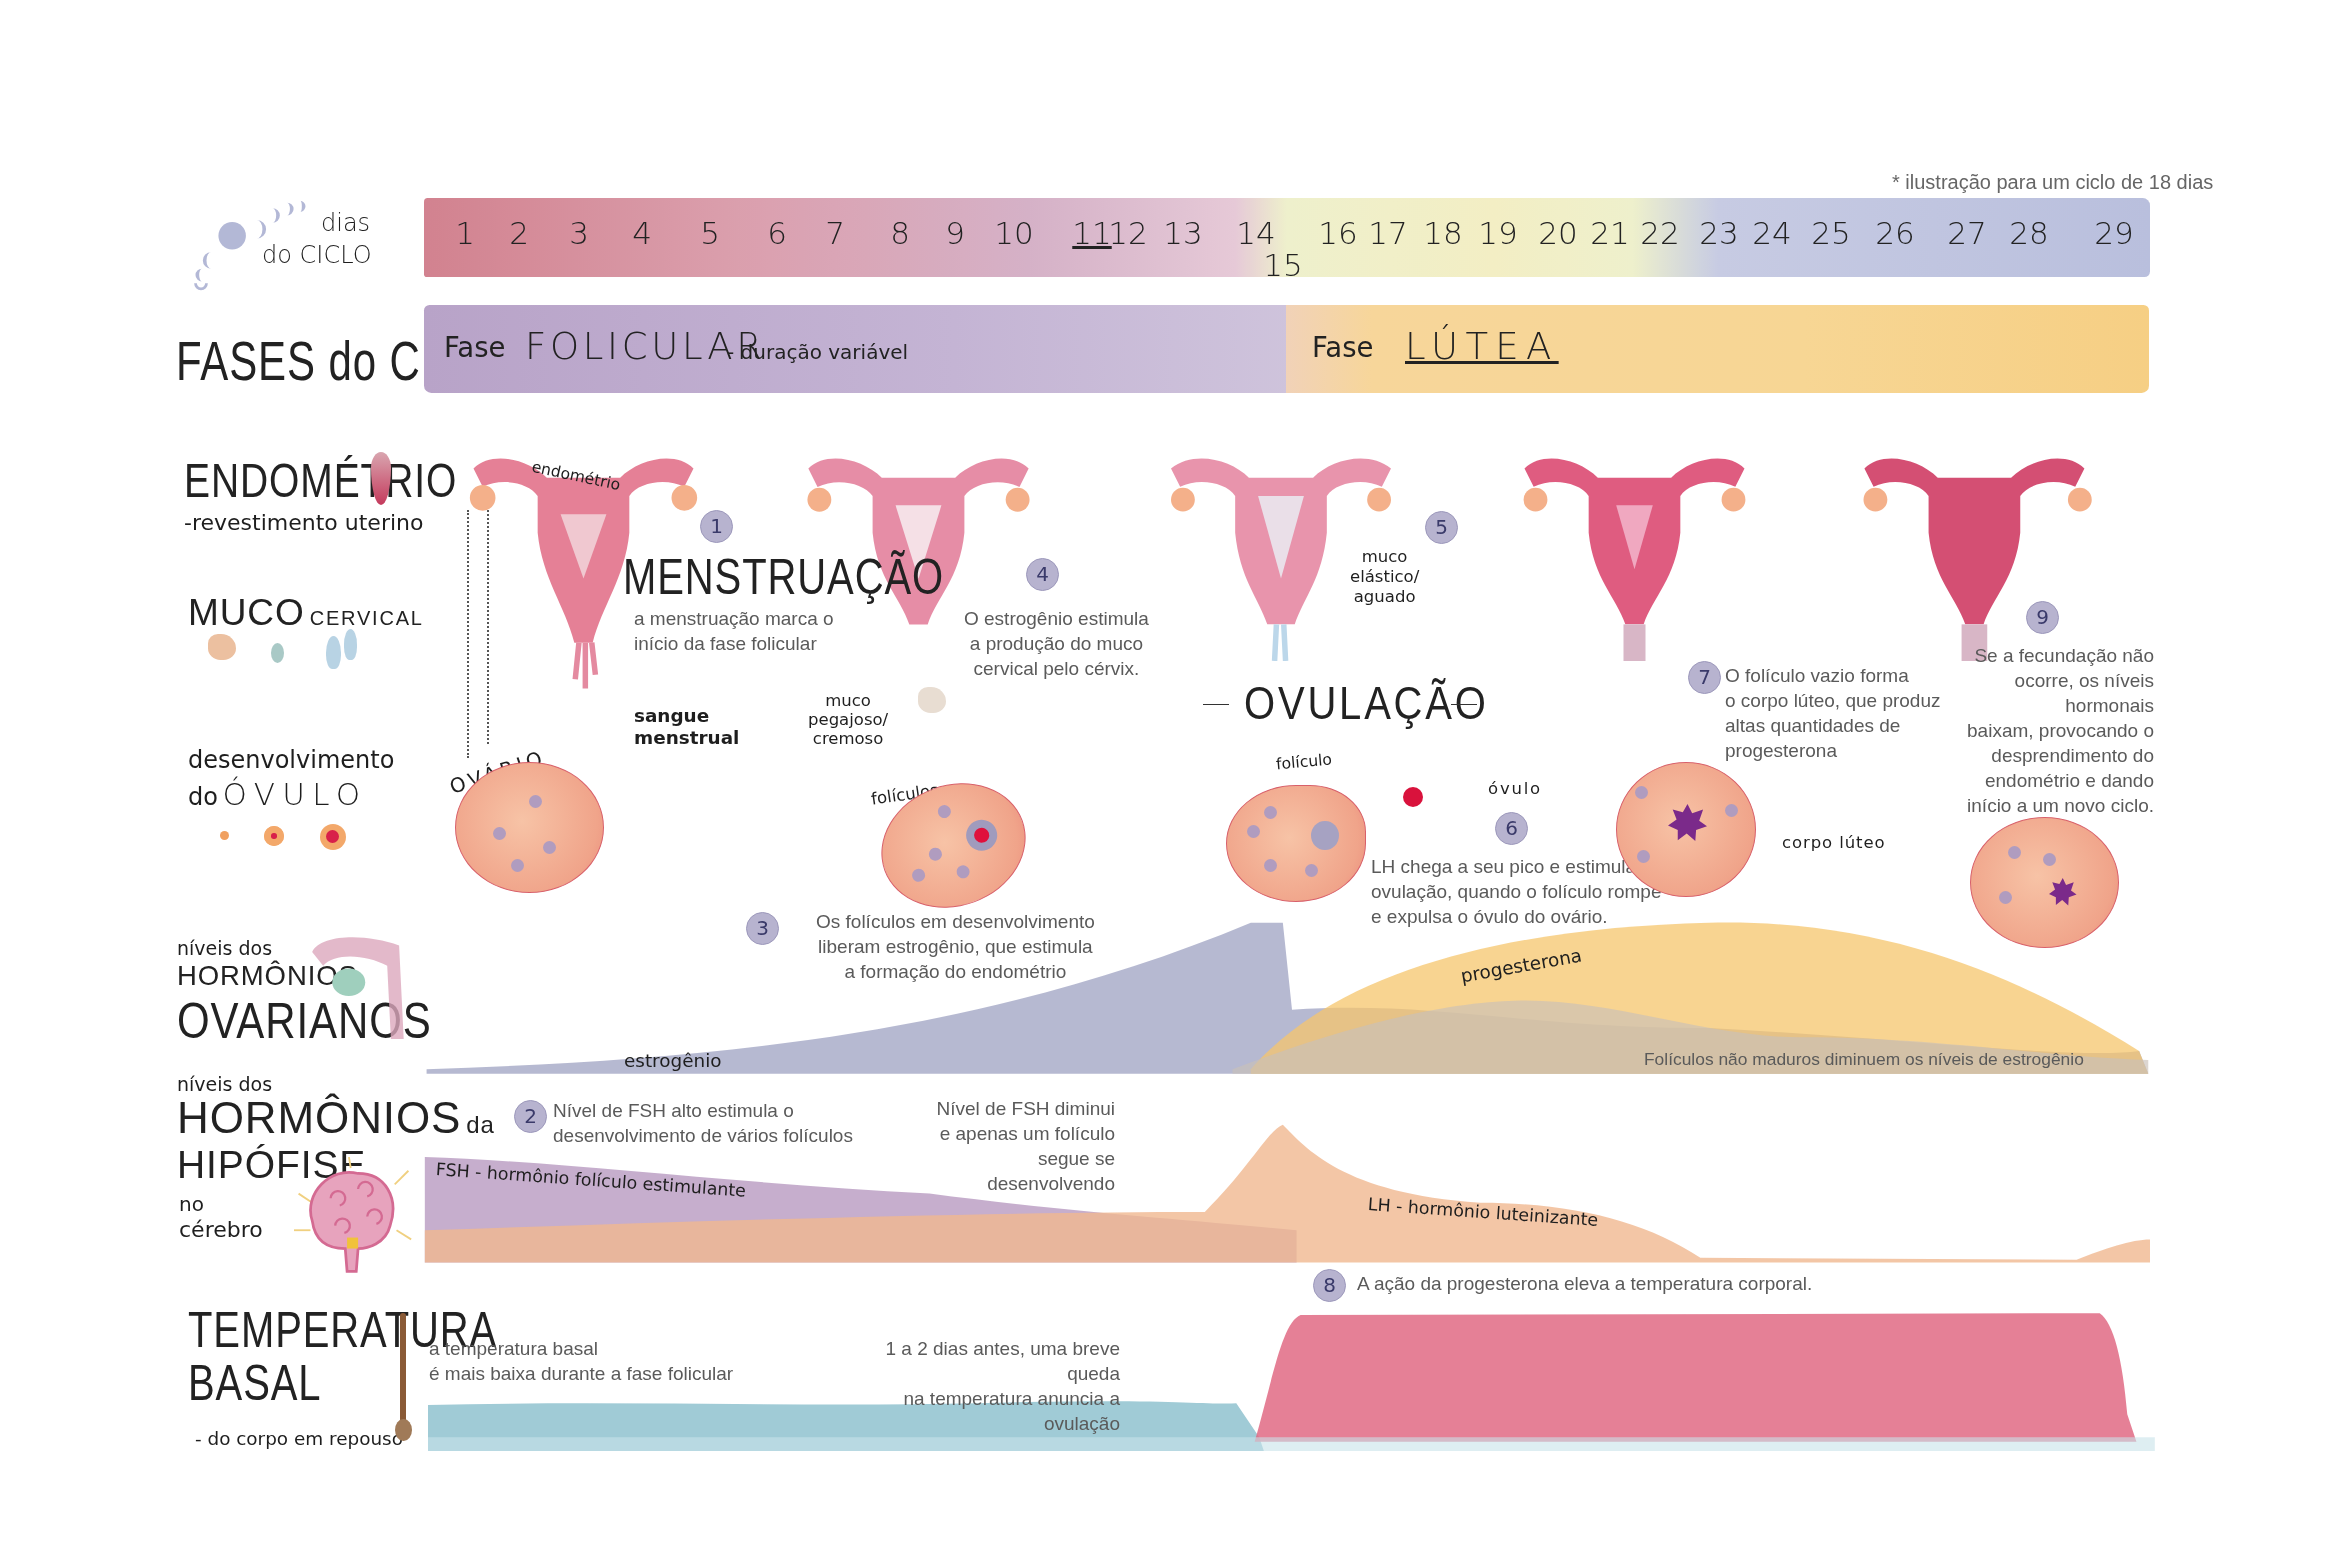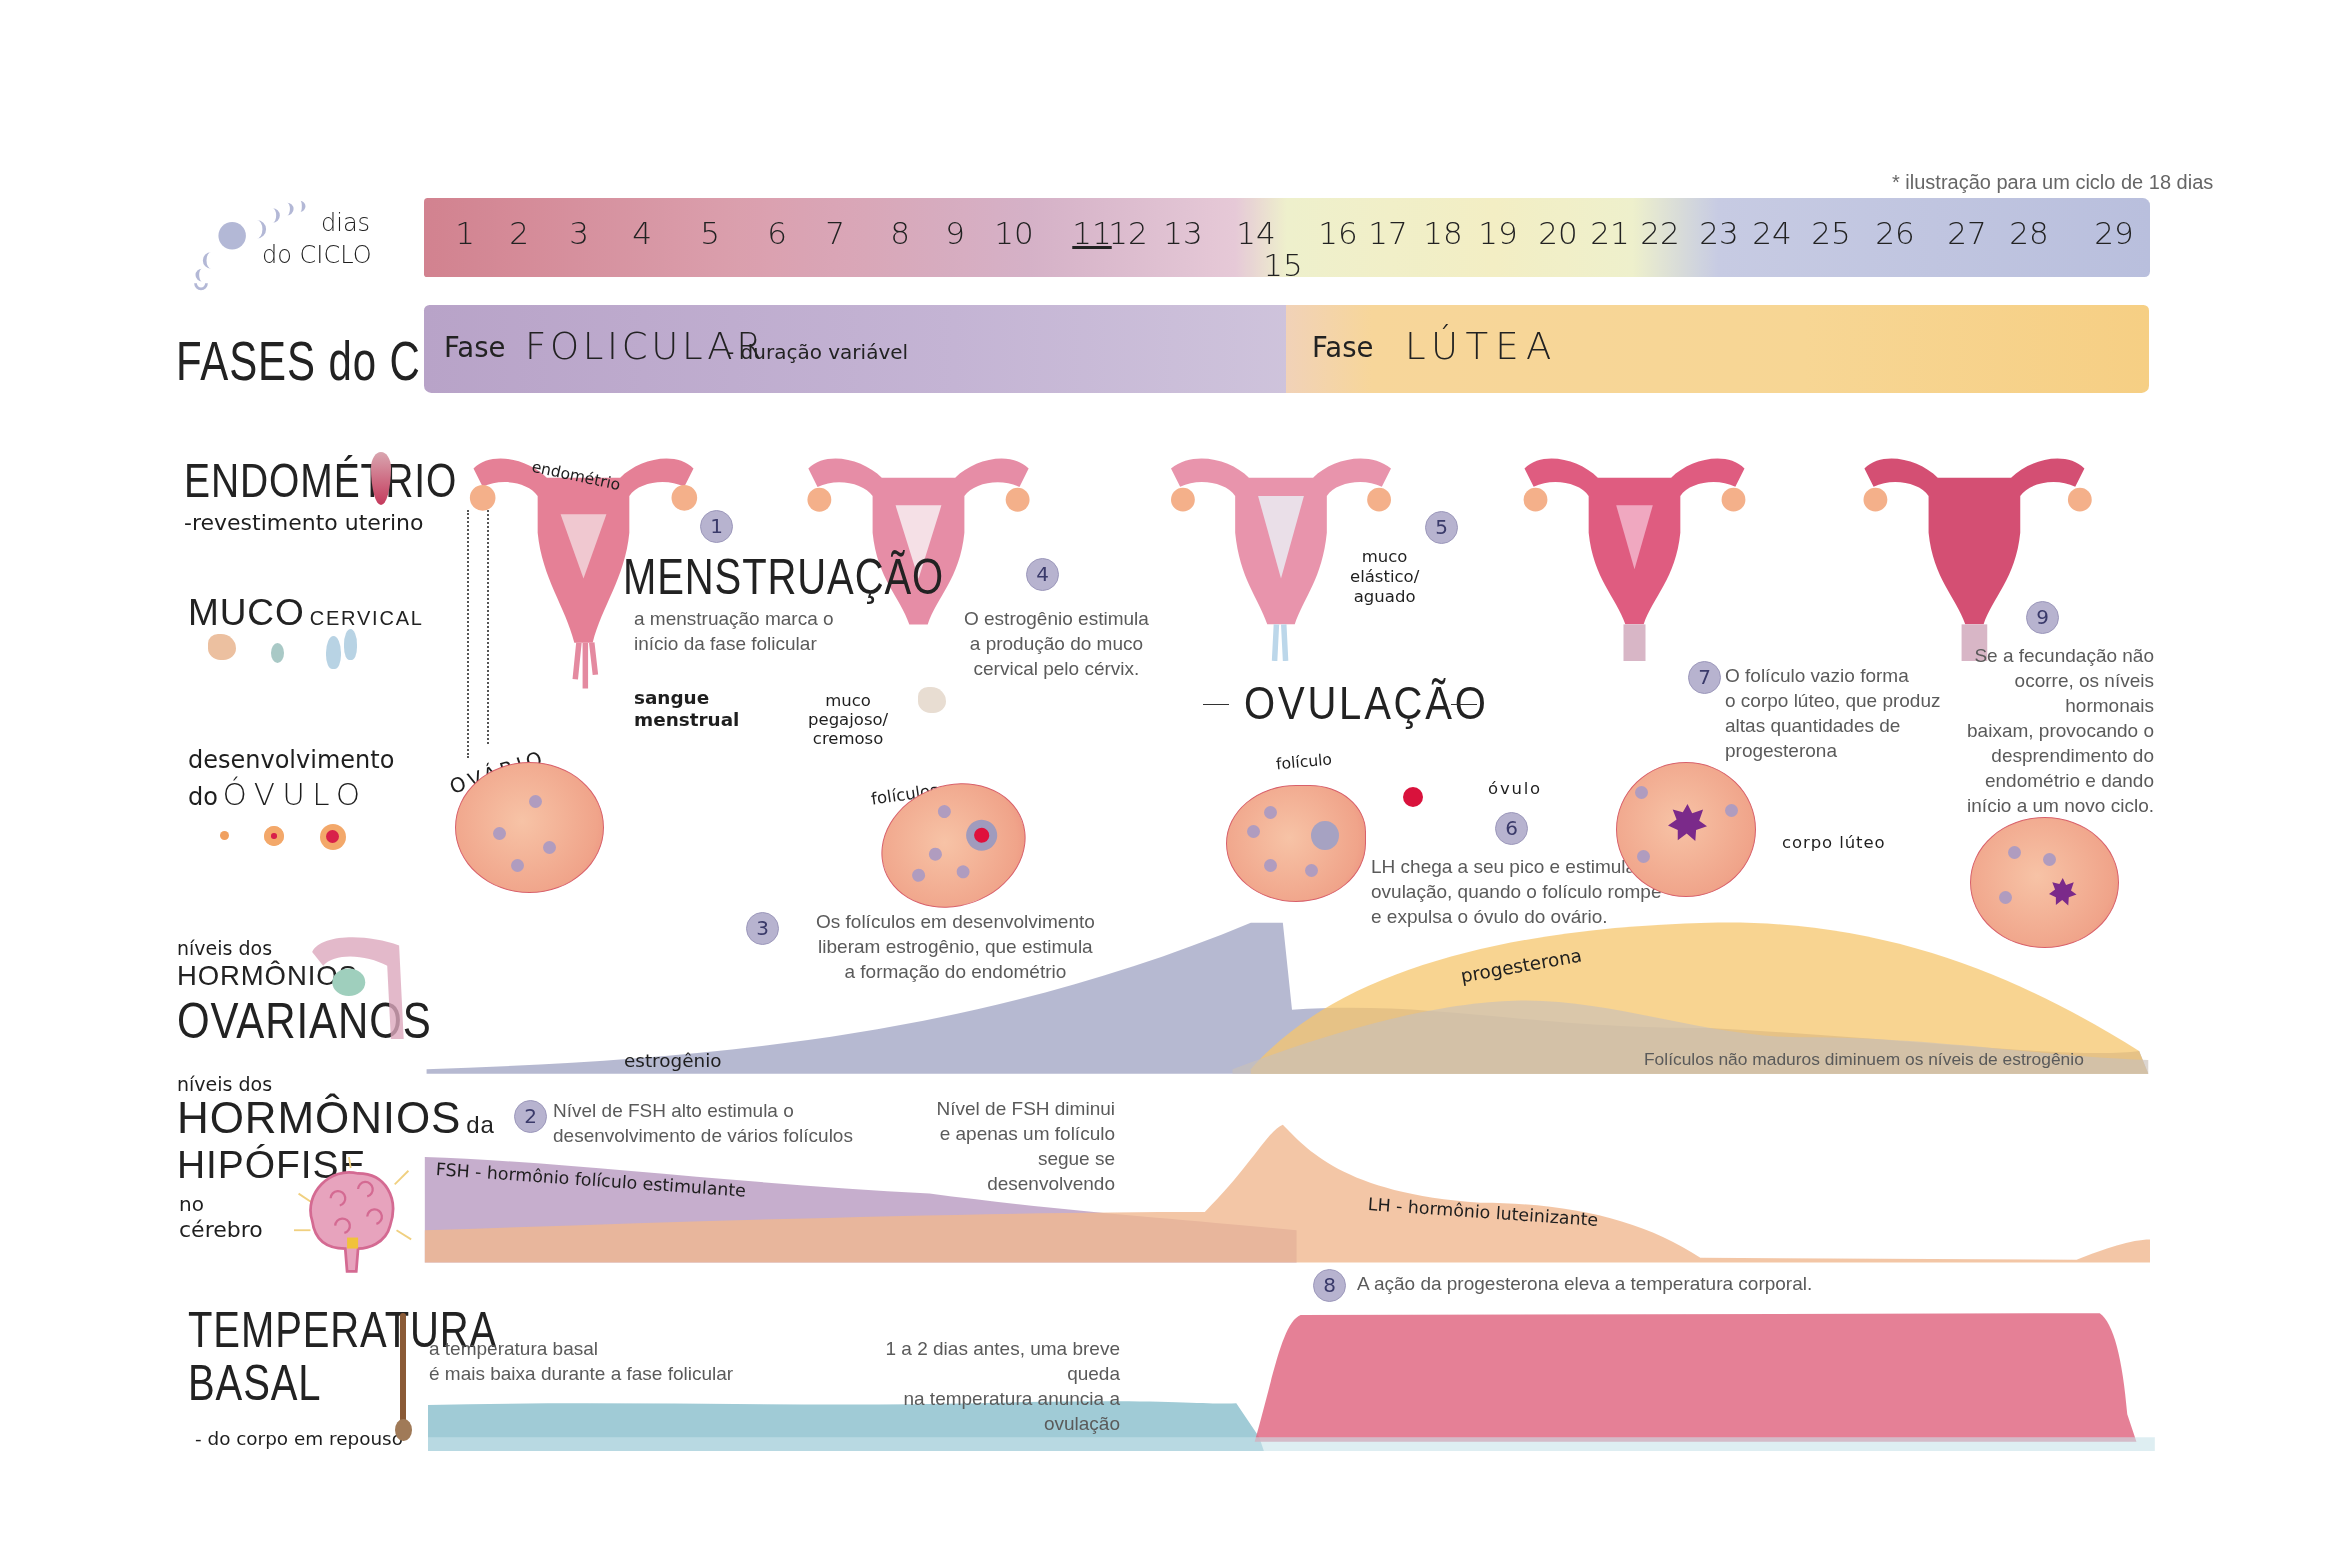--- a/index.html
+++ b/index.html
@@ -152,21 +152,21 @@
   <span class="day" style="left:1690px;">29</span>
 </div>
 
 <div class="abs" id="phase-bar-fol">
   <span class="phase-text" style="left:20px;font-size:27.5px;">Fase</span>
   <span class="phase-text" style="left:101px;top:20px;font-size:37px;letter-spacing:3.7px;font-weight:300;">FOLICULAR</span>
   <span class="phase-text" style="left:303px;top:35px;font-size:20px;">- duração variável</span>
 </div>
 <div class="abs" id="phase-bar-lut">
   <span class="phase-text" style="left:26px;font-size:27.5px;">Fase</span>
-  <span class="phase-text" style="left:119px;top:20px;font-size:37px;letter-spacing:7.3px;font-weight:300;">LÚTEA</span>
+  <span class="phase-text" style="left:119px;top:20px;font-size:37px;letter-spacing:7.3px;font-weight:300;text-decoration:underline;">LÚTEA</span>
 </div>
 
 <svg class="abs" style="left:455px;top:441px;" width="257" height="275" viewBox="0 0 280 300">
   <path d="M20 30 C40 10,80 20,100 40 L180 40 C200 20,240 10,260 30 L250 50 C230 40,200 45,190 60 L190 100 C185 150,160 180,150 220 L130 220 C120 180,95 150,90 100 L90 60 C80 45,50 40,30 50Z" fill="#e06a84" opacity="0.85"></path>
   <path d="M115 80 L165 80 L140 150Z" fill="#f0c8d0"></path>
   <circle cx="30" cy="62" r="14" fill="#f4b08a"></circle>
     <circle cx="250" cy="62" r="14" fill="#f4b08a"></circle>
   <path d="M135 220 l-4 40 M142 220 l0 50 M149 220 l4 35" stroke="#e48aa0" stroke-width="6"></path>
 </svg>
 <div class="abs hand" style="left:531px;top:467px;font-size:15.6px;transform:rotate(12deg);">endométrio</div>
@@ -200,21 +200,21 @@
     <circle cx="255" cy="64" r="13" fill="#f4b08a"></circle>
   <rect x="126" y="200" width="28" height="40" fill="#d8b6c6"></rect>
 </svg>
 
 <div class="abs badge" style="left:700px;top:510px;">1</div>
 <div class="abs lbl-big" style="left:623px;top:549px;font-size:40px;transform:scaleY(1.25);transform-origin:top left;">MENSTRUAÇÃO</div>
 <div class="abs note" style="left:634px;top:606px;">
   <div>a menstruação marca o</div>
   <div>início da fase folicular</div>
 </div>
-<div class="abs hand" style="left:634px;top:687px;font-size:18.4px;font-weight:bold;line-height:22px;">
+<div class="abs hand" style="left:634px;top:705px;font-size:18.4px;font-weight:bold;line-height:22px;">
   <div>sangue</div>
   <div>menstrual</div>
 </div>
 
 <div class="abs badge" style="left:1026px;top:558px;">4</div>
 <div class="abs note" style="left:964px;top:606px;text-align:center;">
   <div>O estrogênio estimula</div>
   <div>a produção do muco</div>
   <div>cervical pelo cérvix.</div>
 </div>

